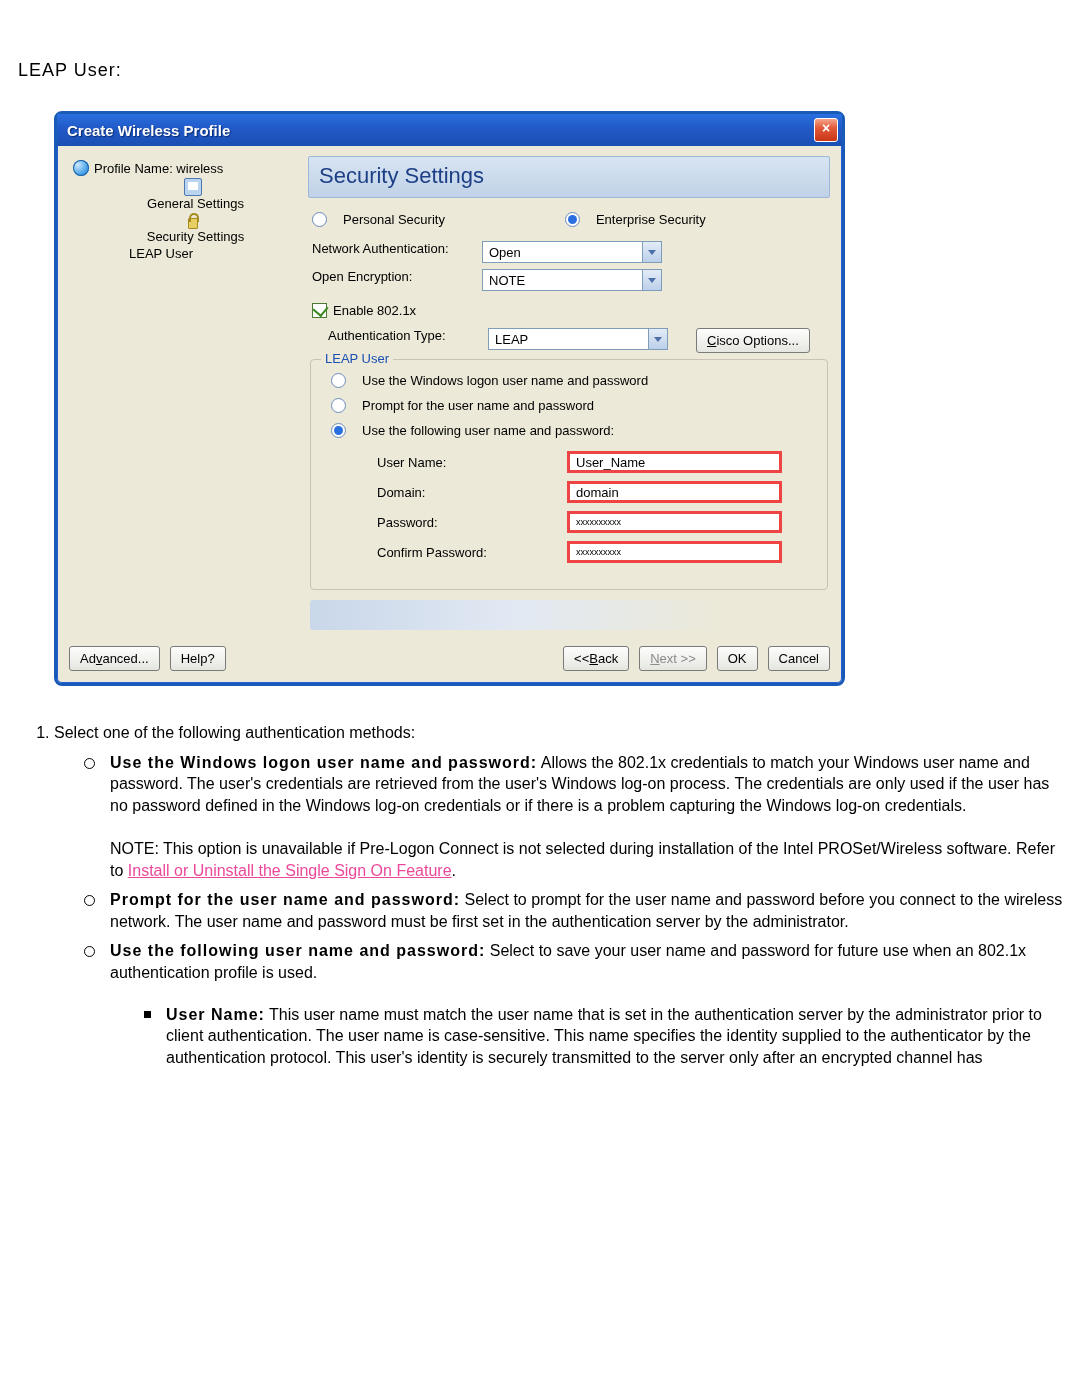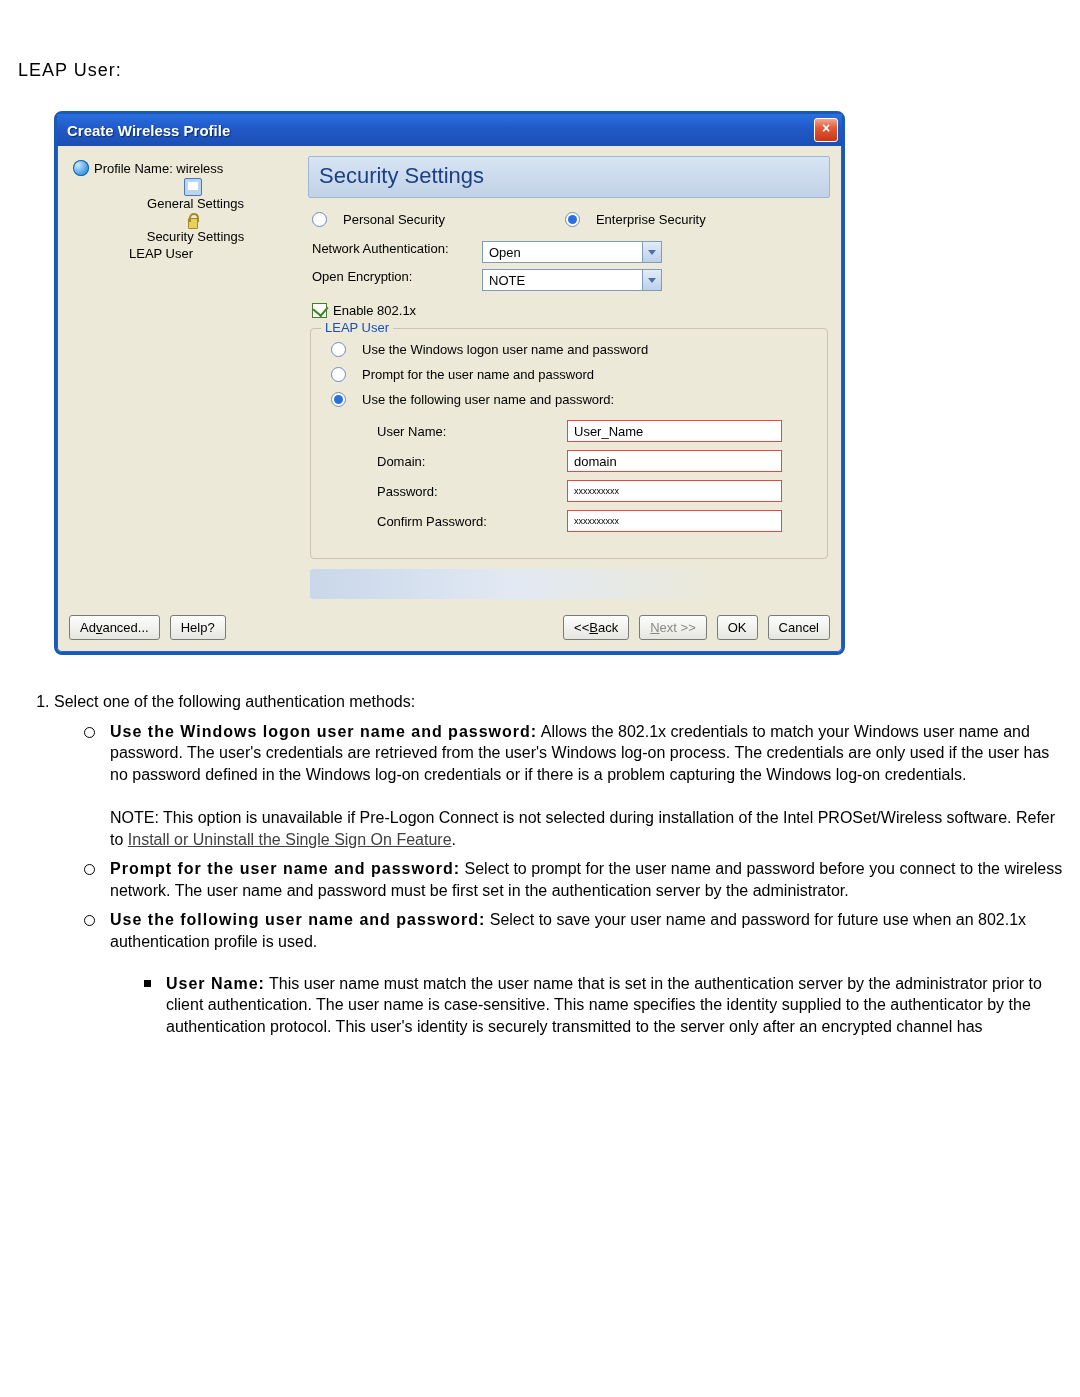--- a/index.html
+++ b/index.html
@@ -37,37 +37,37 @@
   .chk{display:inline-flex;align-items:center;gap:6px;margin:6px 0 4px 4px;}
   .chkbox{width:13px;height:13px;border:1px solid #4c7a34;background:#fff;position:relative;}
   .chkbox.sel:after{content:"";position:absolute;left:2px;top:-1px;width:9px;height:10px;border-right:2px solid #3a8a1f;border-bottom:2px solid #3a8a1f;transform:rotate(40deg);}
   .btn{height:23px;border:1px solid #7a7a7a;background:linear-gradient(to bottom,#fdfdfd,#e6e6e0);padding:0 10px;font-size:13px;font-family:Tahoma,sans-serif;border-radius:3px;display:inline-flex;align-items:center;cursor:pointer;}
   .btn.disabled{color:#8a8a8a;}
   .fieldset{border:1px solid #c8c3b3;border-radius:4px;margin:6px 2px 0 2px;padding:8px 10px 18px 14px;position:relative;}
   .legend{position:absolute;left:10px;top:-9px;background:#ece9d8;padding:0 4px;color:#1a4fb3;font-size:13px;}
   .fieldset .radio{margin:5px 0 5px 6px;}
   .cred-row{display:flex;align-items:center;margin:8px 0 8px 52px;}
   .cred-lab{width:190px;}
-  .txt{width:215px;height:22px;border:1px solid #ef4444;background:#fff;padding:0 6px;font-size:13px;box-sizing:border-box;}
+  .txt{width:215px;height:22px;border:3px solid #ef4444;background:#fff;padding:0 6px;font-size:13px;box-sizing:border-box;}
   .pw{font-size:9px;letter-spacing:0;}
   .decor{height:30px;margin:10px 2px 0 2px;background:linear-gradient(to right,#c9d7ea,#e2e9f3 40%,#ece9d8 80%);border-radius:3px;}
   .footer{display:flex;align-items:center;padding:8px 12px 12px 12px;border-top:0;}
   .footer .left{display:flex;gap:10px;}
   .footer .right{margin-left:auto;display:flex;gap:10px;}
   .u{text-decoration:underline;}
   
   .doc{margin:36px 0 0 14px;font-size:16px;line-height:1.35;}
   .doc ol{margin:0;padding-left:26px;}
   .doc ul.lvl2{list-style:none;margin:4px 0 0 30px;padding:0;}
   .doc ul.lvl2>li{position:relative;padding-left:26px;margin:8px 0;}
   .doc ul.lvl2>li:before{content:"";position:absolute;left:0;top:6px;width:9px;height:9px;border:1px solid #000;border-radius:50%;}
   .doc ul.lvl3{list-style:none;margin:6px 0 0 34px;padding:0;}
   .doc ul.lvl3>li{position:relative;padding-left:22px;margin:20px 0;}
   .doc ul.lvl3>li:before{content:"";position:absolute;left:0;top:7px;width:7px;height:7px;background:#000;}
-  .doc a{color:#404040;}
+  .doc a{color:#ec4899;}
   .b{font-weight:bold;letter-spacing:1px;text-align:center;}
 </style>
 </head>
 <body>
 
 <div class="page">
   <div class="page-heading">LEAP User:</div>
 
   <div class="dialog">
     <div class="titlebar">
@@ -119,20 +119,32 @@
         <div class="form-row">
           <span class="flab">Open Encryption:</span>
           <span class="select">
             <span>NOTE</span>
             <span class="arrow"></span>
           </span>
         </div>
         <div class="chk">
           <span class="chkbox sel"></span>
           <span>Enable 802.1x</span>
+        </div>
+        <div class="form-row">
+          <span class="flab indent">Authentication Type:</span>
+          <span class="select">
+            <span>LEAP</span>
+            <span class="arrow"></span>
+          </span>
+          <span style="width:28px"></span>
+          <span class="btn">
+              <span class="u" style="text-decoration:underline">C</span>
+              <span>isco Options...</span>
+            </span>
         </div>
 
         <div class="fieldset">
           <span class="legend">LEAP User</span>
           <div class="radio">
             <span class="rdot"></span>
             <span>Use the Windows logon user name and password</span>
           </div>
           <div class="radio">
             <span class="rdot"></span>

